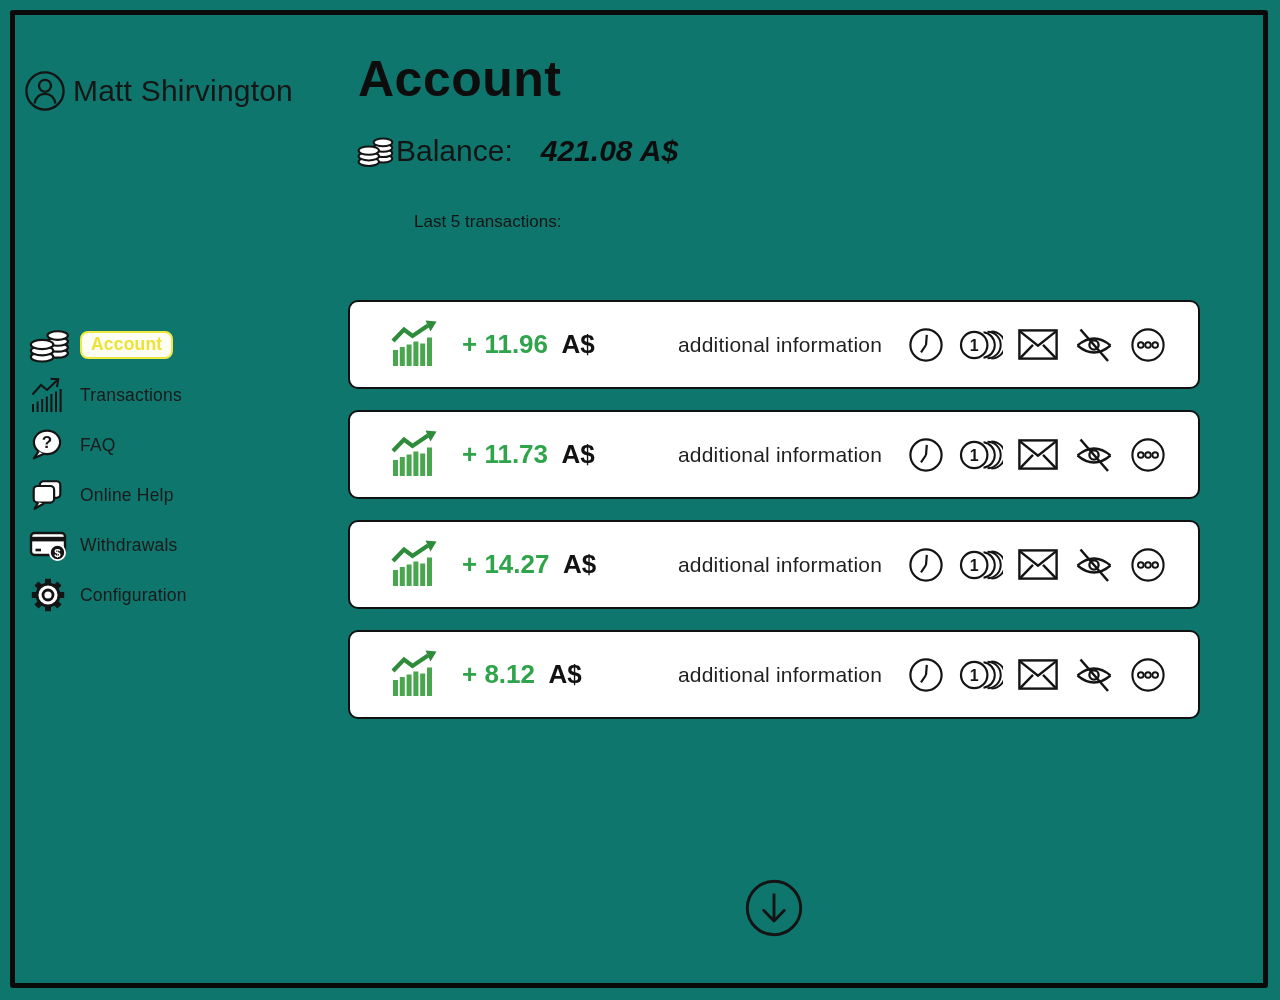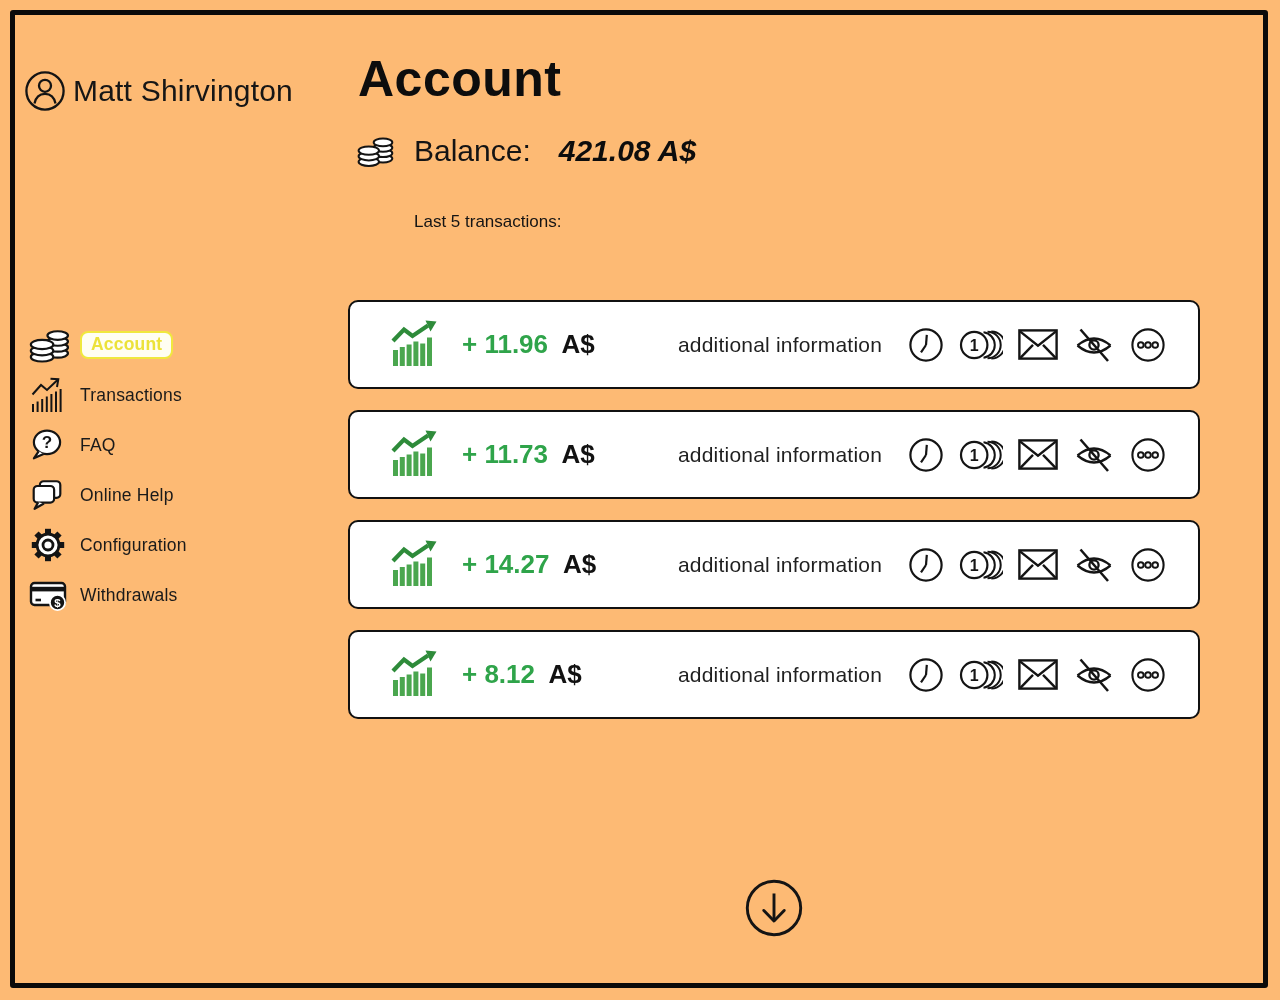--- a/index.html
+++ b/index.html
@@ -1,29 +1,29 @@
 <!DOCTYPE html>
 <html><head>
 <meta charset="utf-8">
 <style>
   * { margin:0; padding:0; box-sizing:border-box; }
   html,body { background:#fff; }
   body { font-family:"Liberation Sans","DejaVu Sans",sans-serif; color:#121212; }
-  .screen { position:relative; width:1280px; height:1000px; background:#fdba74; overflow:hidden; }
+  .screen { position:relative; width:1280px; height:1000px; background:#0f766e; overflow:hidden; }
   .frame { position:absolute; left:10px; top:10px; width:1258px; height:978px;
            border:5px solid #0a0a0a; border-radius:3px; }
 
   
   .user-chip { position:absolute; left:24px; top:70px; display:flex; align-items:center; gap:7px; cursor:pointer; }
   .user-chip .name { font-size:30px; letter-spacing:.2px; color:#161616; }
 
   
   .page-title { position:absolute; left:358px; top:50px; font-size:50px; font-weight:800; letter-spacing:.5px; color:#0d0d0d; }
   .balance-row { position:absolute; left:356px; top:131px; display:flex; align-items:center; }
-  .balance-label { font-size:30px; margin-left:18px; color:#141414; }
+  .balance-label { font-size:30px; color:#141414; }
   .balance-value { font-size:30px; font-weight:700; margin-left:28px; color:#0d0d0d;font-style:italic; }
   .section-heading { position:absolute; left:414px; top:212px; font-size:17px; color:#141414; }
 
   
   .sidebar { position:absolute; left:28px; top:320px; width:260px; }
   .nav-item { display:flex; align-items:center; height:50px; cursor:pointer; }
   .nav-icon-cell { width:52px; display:flex; align-items:center; justify-content:flex-start; }
   .nav-label { font-size:17.5px; color:#1a1a1a; letter-spacing:.2px; }
   .nav-label.active { color:#ece23a; font-weight:700; border:2.5px solid #f0e83e; border-radius:8px;
                       padding:1px 9px 2px; background:#fffef2; }
@@ -214,32 +214,32 @@
       <span class="nav-icon-cell">
         <svg width="38" height="38" viewBox="0 0 40 40">
             <use href="#ic-chat"></use>
           </svg>
       </span>
       <span class="nav-label">Online Help</span>
     </div>
     <div class="nav-item">
       <span class="nav-icon-cell">
         <svg width="40" height="40" viewBox="0 0 40 40">
+            <use href="#ic-card"></use>
+          </svg>
+      </span>
+      <span class="nav-label">Withdrawals</span>
+    </div>
+    <div class="nav-item">
+      <span class="nav-icon-cell">
+        <svg width="40" height="40" viewBox="0 0 40 40">
             <use href="#ic-gear"></use>
           </svg>
       </span>
       <span class="nav-label">Configuration</span>
-    </div>
-    <div class="nav-item">
-      <span class="nav-icon-cell">
-        <svg width="40" height="40" viewBox="0 0 40 40">
-            <use href="#ic-card"></use>
-          </svg>
-      </span>
-      <span class="nav-label">Withdrawals</span>
     </div>
   </nav>
 
   <div class="cards">
 
     <div class="card">
       <span class="trend">
         <svg width="50" height="50" viewBox="0 0 50 50">
             <use href="#ic-growth"></use>
           </svg>

